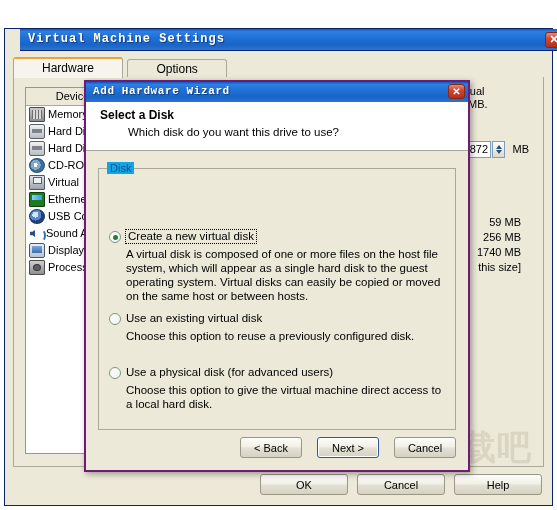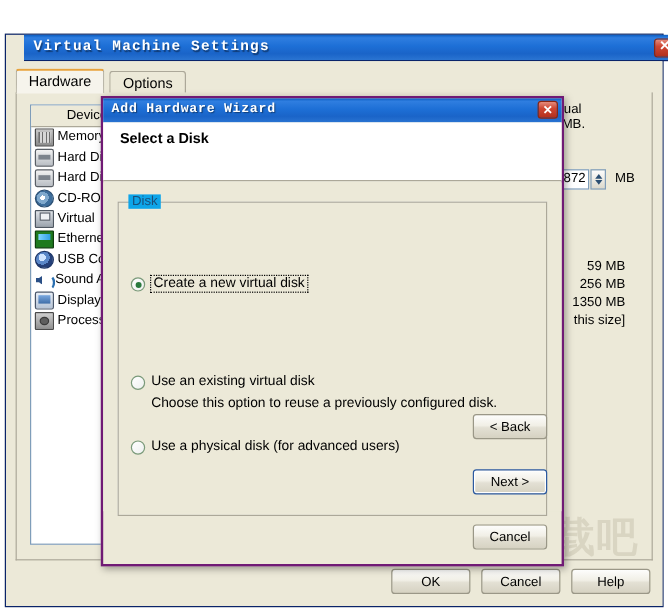--- a/index.html
+++ b/index.html
@@ -19,21 +19,21 @@
     background:linear-gradient(to bottom,#e48b7c,#cf4733 40%,#b32f1c);
     border:1px solid #8a2613;border-radius:3px;box-sizing:border-box;
     display:flex;align-items:center;justify-content:center;
     color:#fff;font-size:11px;font-weight:bold;line-height:1;}
   .winbtn-close span{transform:translateY(-1px);}
 
   .vm-body{position:absolute;left:0;top:22px;right:0;bottom:0;background:#ece9d8;}
 
   
   .tabstrip{position:absolute;left:8px;top:6px;height:20px;}
-  .tab{display:inline-block;height:19px;line-height:19px;padding:0 10px;font-size:12px;
+  .tab{display:inline-block;height:19px;line-height:19px;padding:0 28px;font-size:12px;
     color:#000;background:#ece9d8;border:1px solid #aca899;border-bottom:none;
     border-radius:3px 3px 0 0;box-sizing:border-box;vertical-align:bottom;}
   .tab.active{background:#f6f4ec;border-top:2px solid #e8a33d;height:21px;line-height:19px;
     font-weight:normal;position:relative;z-index:3;}
 
   .panel{position:absolute;left:8px;top:26px;right:8px;bottom:38px;background:#ece9d8;
     border:1px solid #aca899;border-top:none;box-sizing:border-box;}
 
   
   .devlist{position:absolute;left:11px;top:10px;width:95px;bottom:12px;background:#ffffff;
@@ -89,21 +89,21 @@
   .memnums{position:absolute;right:22px;top:138px;width:86px;text-align:right;
     font-size:11px;color:#000;line-height:15px;}
 
   
   .btn{background:linear-gradient(to bottom,#fdfdfc 0%,#f1efe6 45%,#e3e0d4 55%,#d6d2c2 100%);
     border:1px solid #9a9787;border-radius:3px;font-size:11px;color:#000;
     display:flex;align-items:center;justify-content:center;box-sizing:border-box;
     text-align:center;}
   .btn.default{border:1px solid #2c5aa0;box-shadow:inset 0 0 0 1px #ffffff;}
   .mainbtns{position:absolute;right:10px;bottom:10px;display:flex;gap:9px;}
-  .mainbtns .btn{width:66px;height:21px;}
+  .mainbtns .btn{width:88px;height:21px;}
 
   
   .wiz{position:absolute;left:84px;top:80px;width:386px;height:392px;
     background:#ece9d8;border:2px solid #701a75;box-sizing:border-box;
     box-shadow:2px 2px 6px rgba(0,0,0,.35);}
   .wiz-title{position:absolute;left:0;top:0;right:0;height:20px;
     background:linear-gradient(to bottom,#0a5cc0 0%,#2f7ee0 12%,#1d6fd6 45%,#1a64c8 75%,#2a74d2 100%);}
   .wiz-title-text{position:absolute;left:7px;top:3px;font-family:"Liberation Mono",monospace;
     font-size:11px;font-weight:bold;color:#fff;letter-spacing:.6px;white-space:nowrap;
     text-shadow:1px 1px 1px rgba(0,0,0,.45);}
@@ -127,21 +127,21 @@
 
   .opt{position:absolute;left:10px;right:12px;}
   .opt-row{display:flex;align-items:flex-start;margin-top:45px;}
   .radio{width:12px;height:12px;border-radius:50%;flex:0 0 12px;margin-top:1px;margin-right:5px;
     background:linear-gradient(135deg,#ffffff,#eef0ef);border:1px solid #7a9a7a;box-sizing:border-box;position:relative;}
   .radio.on:after{content:"";position:absolute;left:2.5px;top:2.5px;width:5px;height:5px;border-radius:50%;background:#2a7a3e;}
   .opt-label{font-size:11.5px;color:#000;line-height:13px;}
   .opt-label.focus{outline:1px dotted #000;padding:0 2px;}
   .opt-desc{font-size:11.5px;color:#000;line-height:14px;margin-left:17px;margin-top:4px;}
 
-  .wiz-btns{position:absolute;right:12px;bottom:12px;display:flex;gap:25px;flex-direction:column;}
+  .wiz-btns{position:absolute;right:12px;bottom:12px;display:flex;gap:15px;}
   .wiz-btns .btn{width:62px;height:21px;}
 
   
   .wm{position:absolute;pointer-events:none;}
   .wm-cn{right:20px;bottom:34px;font-size:34px;font-weight:bold;color:rgba(150,140,120,.22);
     font-family:"DejaVu Sans",sans-serif;letter-spacing:1px;white-space:nowrap;}
   .wm-url{right:16px;bottom:2px;font-size:12px;font-weight:bold;color:rgba(150,140,120,.38);
     letter-spacing:.5px;white-space:nowrap;}
 </style>
 </head>
@@ -219,21 +219,21 @@
         <div class="spinbox">872</div>
         <div class="spinarrows">
           <span class="ar up"></span>
           <span class="ar dn"></span>
         </div>
         <div class="mbunit">MB</div>
 
         <div class="memnums">
           <div>59 MB</div>
           <div>256 MB</div>
-          <div>1350 MB</div>
+          <div>1740 MB</div>
           <div>this size]</div>
         </div>
 
       </div>
 
       <div class="mainbtns">
         <div class="btn">OK</div>
         <div class="btn">Cancel</div>
         <div class="btn">Help</div>
       </div>
@@ -247,47 +247,50 @@
 
     <div class="wiz-title">
       <div class="wiz-title-text">Add Hardware Wizard</div>
       <div class="wiz-close">
           <span>✕</span>
         </div>
     </div>
 
     <div class="wiz-header">
       <div class="wiz-h1">Select a Disk</div>
+      <div class="wiz-h2">Which disk do you want this drive to use?</div>
     </div>
 
     <div class="wiz-content">
       <div class="group">
         <div class="group-inner"></div>
         <div class="group-label">Disk</div>
 
         <div class="opt" style="top:16px;">
           <div class="opt-row">
             <span class="radio on"></span>
             <span class="opt-label focus">Create a new virtual disk</span>
           </div>
+          <div class="opt-desc">A virtual disk is composed of one or more files on the host file system, which will appear as a single hard disk to the guest operating system. Virtual disks can easily be copied or moved on the same host or between hosts.</div>
         </div>
 
         <div class="opt" style="top:98px;">
           <div class="opt-row">
             <span class="radio"></span>
             <span class="opt-label">Use an existing virtual disk</span>
           </div>
           <div class="opt-desc">Choose this option to reuse a previously configured disk.</div>
         </div>
 
         <div class="opt" style="top:152px;">
           <div class="opt-row">
             <span class="radio"></span>
             <span class="opt-label">Use a physical disk (for advanced users)</span>
           </div>
+          <div class="opt-desc">Choose this option to give the virtual machine direct access to a local hard disk.</div>
         </div>
       </div>
     </div>
 
     <div class="wiz-btns">
       <div class="btn">&lt; Back</div>
       <div class="btn default">Next &gt;</div>
       <div class="btn">Cancel</div>
     </div>
 

